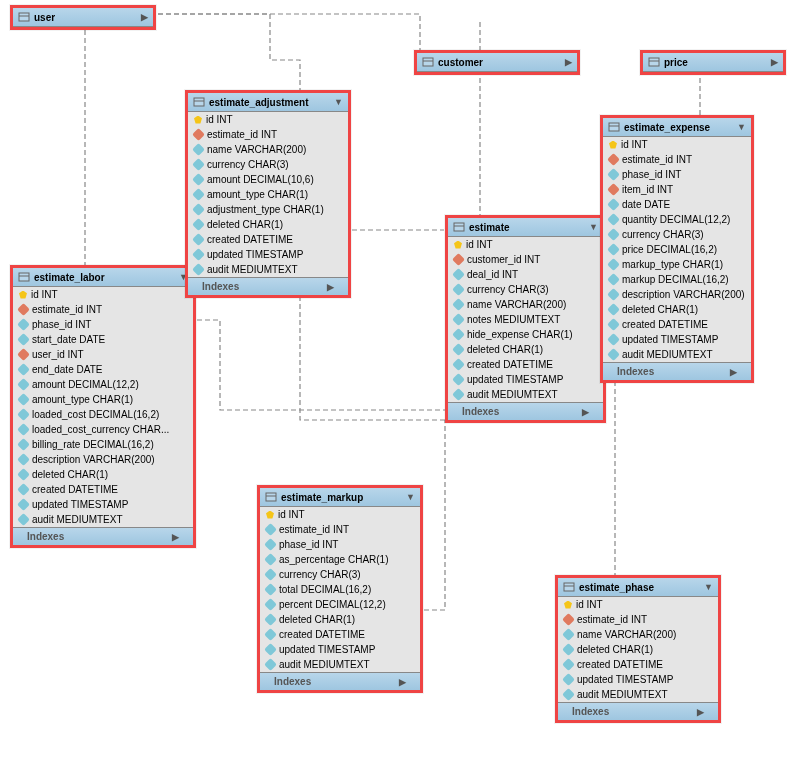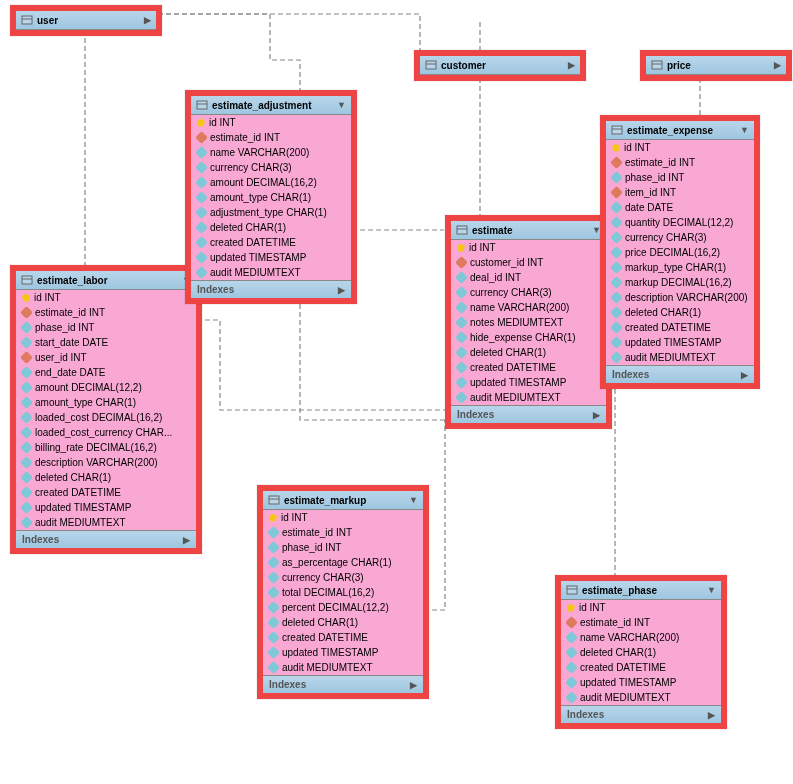--- a/index.html
+++ b/index.html
@@ -1,25 +1,25 @@
 <!DOCTYPE html>
 <html><head>
 <meta charset="utf-8">
 <style>
 body{margin:0;font-family:Tahoma,Arial,sans-serif;font-size:10px;background:#fff;width:793px;height:784px;position:relative}
-.tbl{position:absolute;border:6px solid #ef4444;background:#f9a8d4;box-shadow:0 0 0 1px rgba(0,0,0,.05)}
+.tbl{position:absolute;border:3px solid #ef4444;background:#e5e5e5;box-shadow:0 0 0 1px rgba(0,0,0,.05)}
 .hdr{background:linear-gradient(#b8d6ea,#9ec6e0);border-bottom:1px solid #888;padding:3px 5px;display:flex;align-items:center;gap:4px;font-weight:bold;color:#000}
 .hdr svg{flex:none}
 .hdr .arrow{margin-left:auto;color:#555;font-size:9px}
 .col{padding:2px 6px;display:flex;align-items:center;gap:4px;white-space:nowrap;color:#000}
 .ico{width:9px;height:9px;flex:none;display:inline-block;border-radius:2px;transform:rotate(45deg)}
 .pk{background:#f5c518;border-radius:0;transform:none;width:8px;height:8px;clip-path:polygon(50% 0,100% 35%,80% 100%,20% 100%,0 35%)}
 .fk{background:#e07a5f}
 .fld{background:#7fc8d8}
-.idx{background:linear-gradient(#b8d6ea,#9ec6e0);padding:3px 6px;color:#555;font-weight:bold;border-top:1px solid #888;display:flex;align-items:center}
+.idx{background:linear-gradient(#b8d6ea,#9ec6e0);padding:3px 14px;color:#555;font-weight:bold;border-top:1px solid #888;display:flex;align-items:center}
 .idx .arrow{margin-left:auto;font-size:9px}
 svg.conn{position:absolute;left:0;top:0;width:793px;height:784px;pointer-events:none}
 .conn path{stroke:#888;stroke-width:1.2;fill:none;stroke-dasharray:5 3}
 </style>
 </head>
 <body>
 
 <svg class="conn">
 <path d="M85 22 L85 265"></path>
 <path d="M150 14 L420 14 L420 50 M480 22 L480 50"></path>
@@ -168,21 +168,21 @@
       <div class="col">
         <span class="ico fld"></span>
         <span>name VARCHAR(200)</span>
       </div>
       <div class="col">
         <span class="ico fld"></span>
         <span>currency CHAR(3)</span>
       </div>
       <div class="col">
         <span class="ico fld"></span>
-        <span>amount DECIMAL(16,2)</span>
+        <span>amount DECIMAL(10,6)</span>
       </div>
       <div class="col">
         <span class="ico fld"></span>
         <span>amount_type CHAR(1)</span>
       </div>
       <div class="col">
         <span class="ico fld"></span>
         <span>adjustment_type CHAR(1)</span>
       </div>
       <div class="col">

